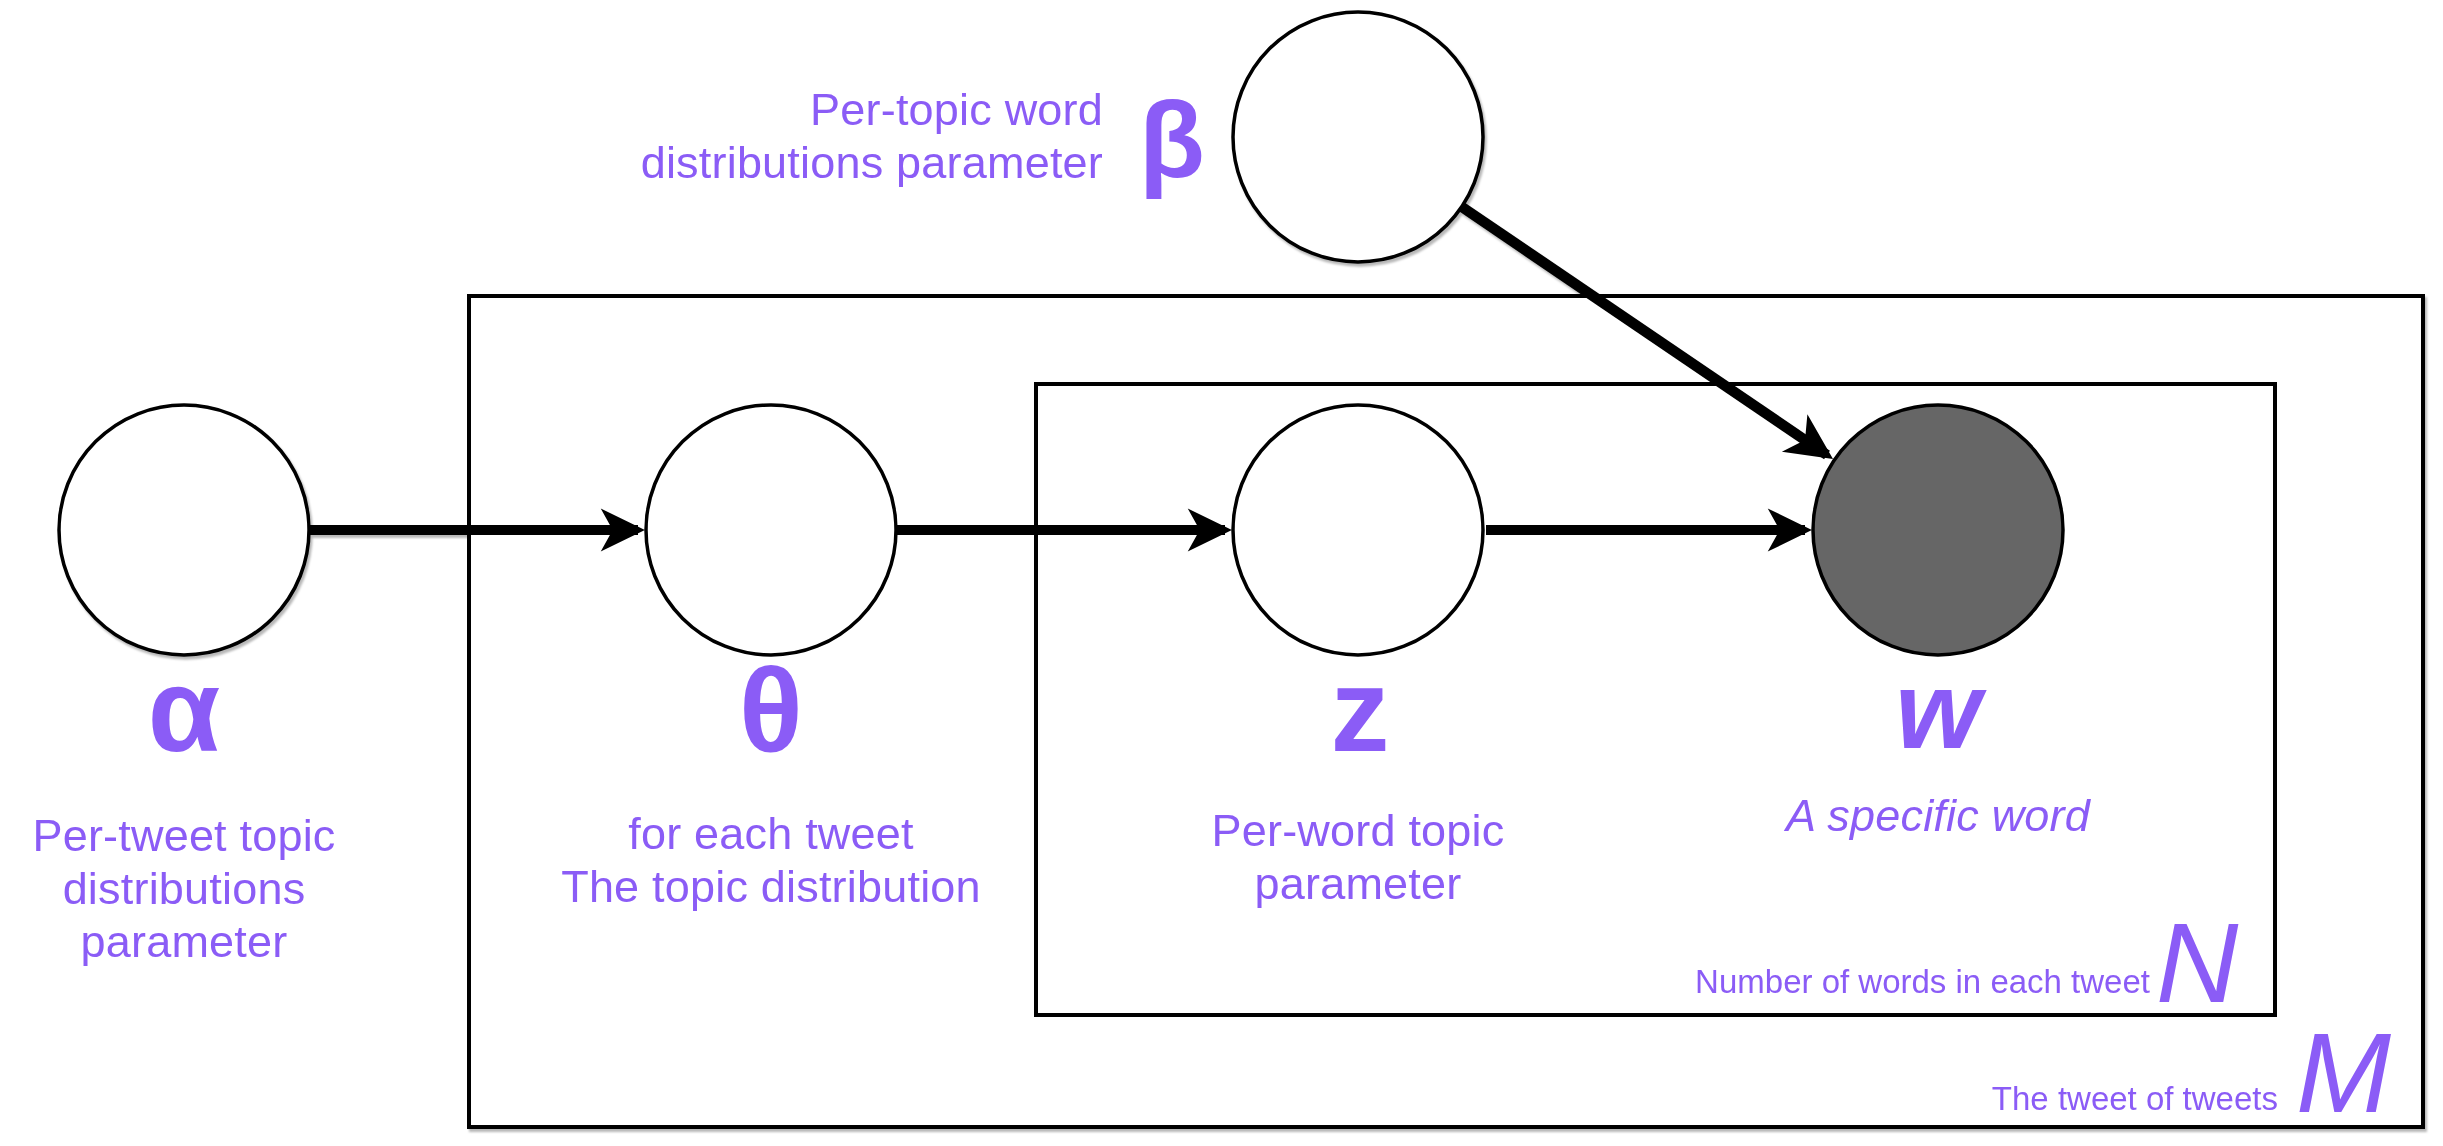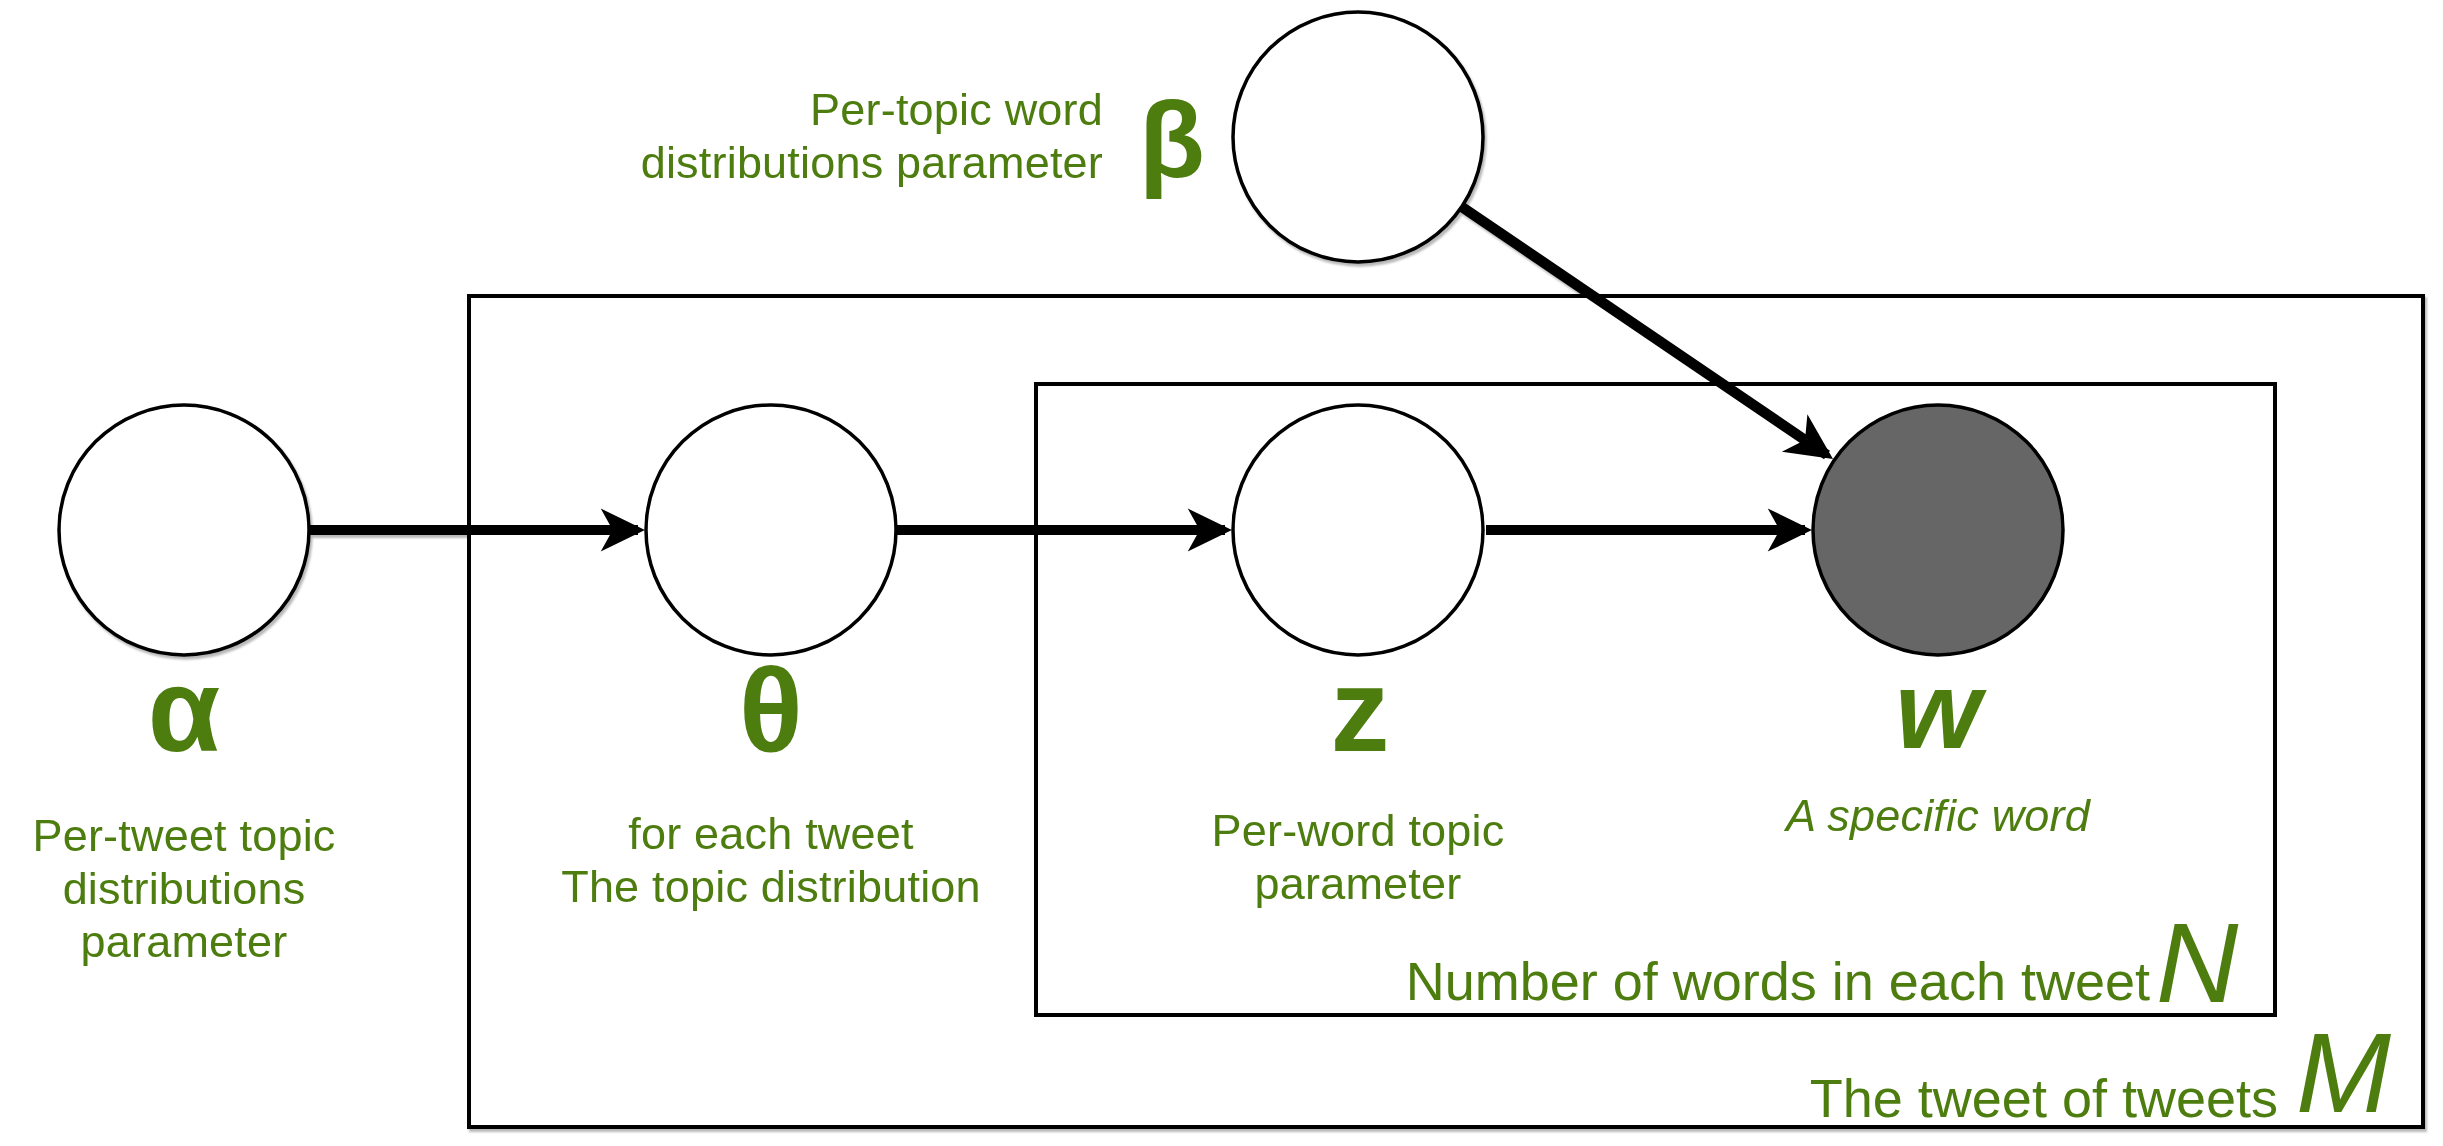--- a/index.html
+++ b/index.html
@@ -1,37 +1,37 @@
 <!DOCTYPE html>
 <html><head>
 <meta charset="utf-8">
 <style>
   html,body{margin:0;padding:0;background:#ffffff;}
   .stage{
     position:relative;width:2443px;height:1146px;background:#ffffff;
-    font-family:"Liberation Sans",sans-serif;color:#4d7c0f;overflow:hidden;
+    font-family:"Liberation Sans",sans-serif;color:#8b5cf6;overflow:hidden;
   }
   .svg-layer{position:absolute;left:0;top:0;width:2443px;height:1146px;}
   .shapes{filter:drop-shadow(2.5px 3.5px 1px rgba(0,0,0,0.28));}
   .desc{
     position:absolute;font-size:45px;line-height:53px;text-align:center;
     letter-spacing:0.2px;white-space:nowrap;
   }
   .desc div{white-space:nowrap;}
   .node-symbol{
     position:absolute;line-height:1;font-weight:700;font-size:118px;
     width:240px;text-align:center;
     font-family:"Liberation Sans","DejaVu Sans",sans-serif;
   }
   .big-italic{
     position:absolute;line-height:1;font-style:italic;font-weight:500;
     font-size:114px;font-family:"Liberation Sans",sans-serif;
   }
   .plate-label{
-    position:absolute;font-size:54px;line-height:53px;white-space:nowrap;text-align:left;
+    position:absolute;font-size:33px;line-height:53px;white-space:nowrap;text-align:left;
   }
   #beta-label{right:1340px;top:83px;text-align:right;}
   #beta-symbol{left:1112px;top:86px;font-size:108px;width:120px;}
   #alpha-symbol{left:64px;top:651px;}
   #theta-symbol{left:651px;top:651px;}
   #z-symbol{left:1240px;top:651px;}
   #w-symbol{left:1818px;top:655px;font-size:110px;font-style:italic;}
   #alpha-desc{left:-66px;top:809px;width:500px;}
   #theta-desc{left:511px;top:807px;width:520px;}
   #z-desc{left:1108px;top:804px;width:500px;}

